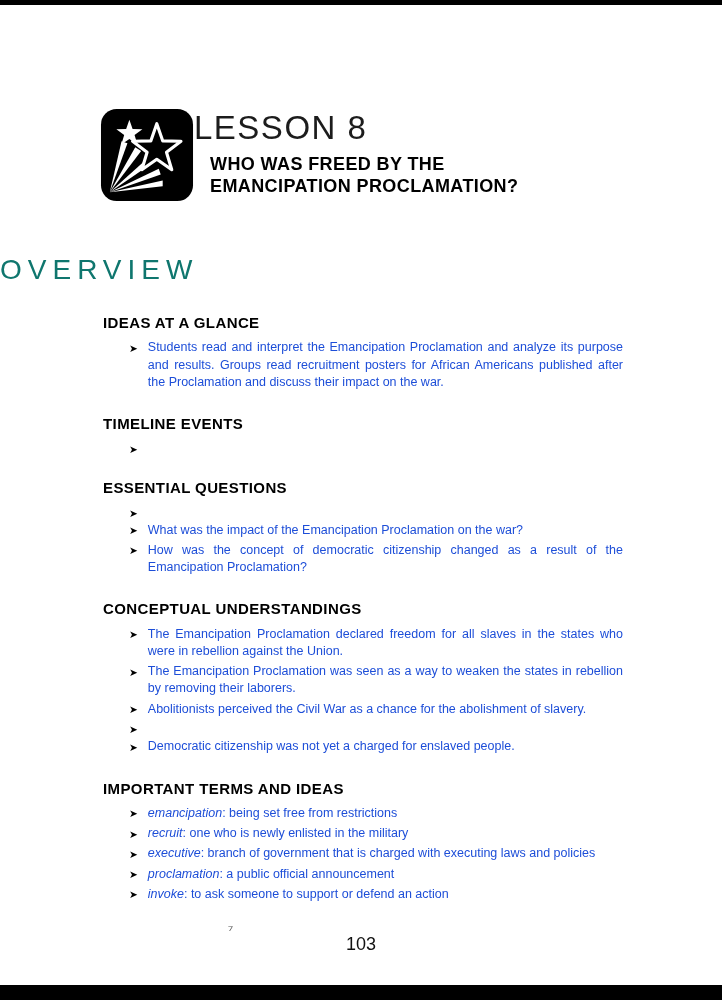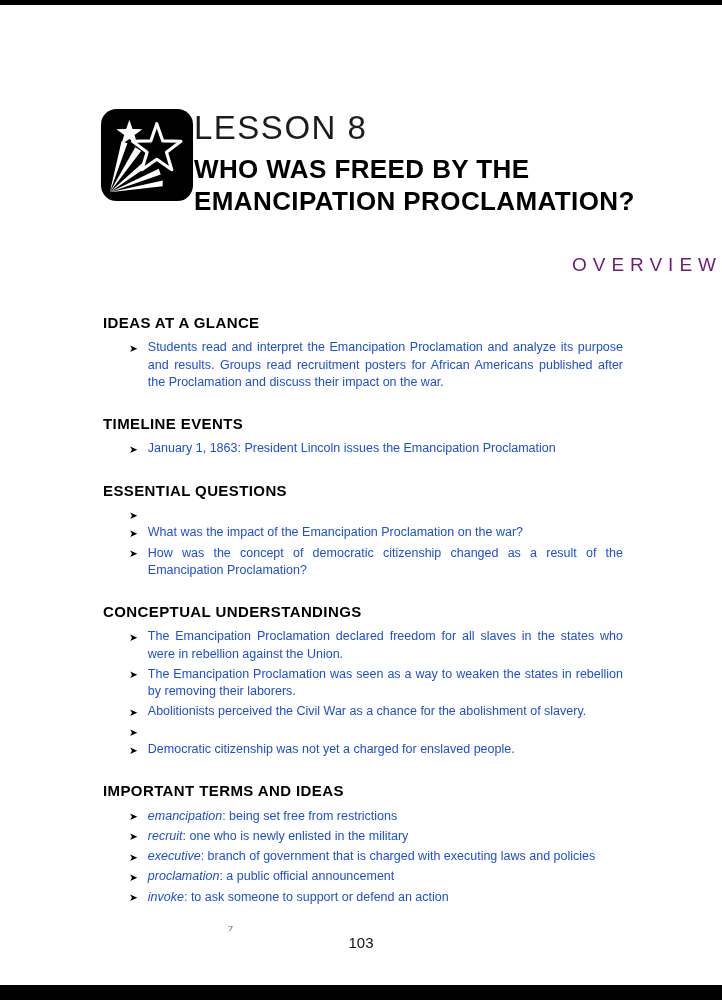--- a/index.html
+++ b/index.html
@@ -13,36 +13,36 @@
     font-family:"Liberation Sans", sans-serif;
     overflow:hidden;
   }
   .scan-top { position:absolute; top:0; left:0; width:100%; height:5px; background:#000; }
   .scan-bottom { position:absolute; bottom:0; left:0; width:100%; height:15px; background:#000; }
 
   .header { position:absolute; top:108px; left:100px; display:flex; align-items:flex-start; }
   .logo { width:94px; height:94px; flex:none; }
   .titles { padding-top:1px; }
   .lesson-label { font-size:33px; font-weight:400; letter-spacing:1.5px; color:#1c1c1c; margin-bottom:7px; }
-  .title-bold { font-size:26px; font-weight:700; letter-spacing:0.4px; line-height:1.22; color:#000; }
+  .title-bold { font-size:18px; font-weight:700; letter-spacing:0.4px; line-height:1.22; color:#000;margin-left:16px; }
 
-  .overview { position:absolute; top:254px; left:0; width:100%; text-align:right;
-              font-size:19px; font-weight:400; letter-spacing:6px; color:#701a75; }
+  .overview { position:absolute; top:254px; left:0; width:100%; text-align:left;
+              font-size:28px; font-weight:400; letter-spacing:6px; color:#0f766e; }
 
   .content { position:absolute; top:314px; left:103px; width:520px; }
   section { margin-bottom:24px; }
   .sec-heading { font-size:15px; font-weight:700; letter-spacing:0.4px; line-height:1.15; color:#000; margin-bottom:8px; }
 
   .bullet { display:flex; gap:10px; padding-left:26px; margin-bottom:3px; }
   .bullet .arrow { flex:none; font-size:10.5px; padding-top:2.5px; color:#000; }
   .bullet .btext { font-size:12.5px; line-height:1.38; text-align:justify; color:#1d4ed8; }
   .term { font-style:italic; }
 
   .artifact { position:absolute; top:921px; left:228px; font-size:9px; color:#555; }
-  .footer-num { position:absolute; top:934px; left:0; width:100%; text-align:center; font-size:15px; color:#111; }
+  .footer-num { position:absolute; top:934px; left:0; width:100%; text-align:center; font-size:18px; color:#111; }
 </style>
 </head>
 <body>
 
 <div class="page">
   <div class="scan-top"></div>
 
   <div class="header">
     <svg class="logo" viewBox="0 0 96 96" aria-hidden="true">
       <rect x="1" y="1" width="94" height="94" rx="16" fill="#000"></rect>
@@ -72,21 +72,20 @@
       <div class="bullet">
         <span class="arrow">➤</span>
         <span class="btext">Students read and interpret the Emancipation Proclamation and analyze its purpose and results. Groups read recruitment posters for African Americans published after the Proclamation and discuss their impact on the war.</span>
       </div>
     </section>
 
     <section>
       <h3 class="sec-heading">TIMELINE EVENTS</h3>
       <div class="bullet">
         <span class="arrow">➤</span>
-        <span class="btext">January 1, 1863: President Lincoln issues the Emancipation Proclamation</span>
       </div>
     </section>
 
     <section>
       <h3 class="sec-heading">ESSENTIAL QUESTIONS</h3>
       <div class="bullet">
         <span class="arrow">➤</span>
       </div>
       <div class="bullet">
         <span class="arrow">➤</span>

